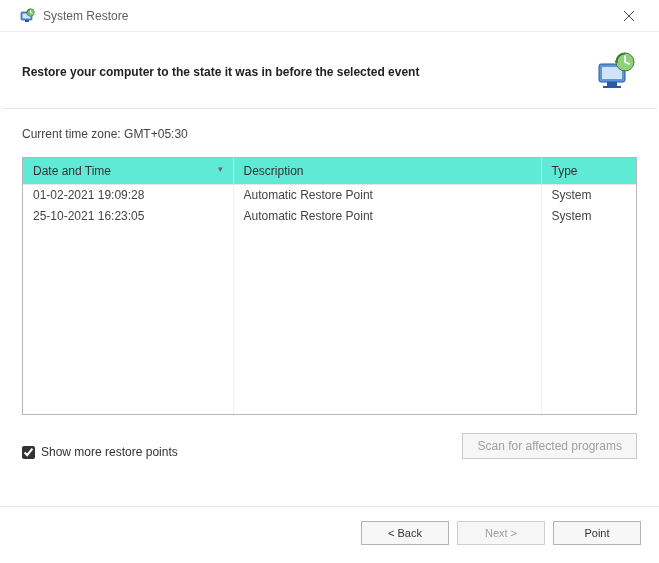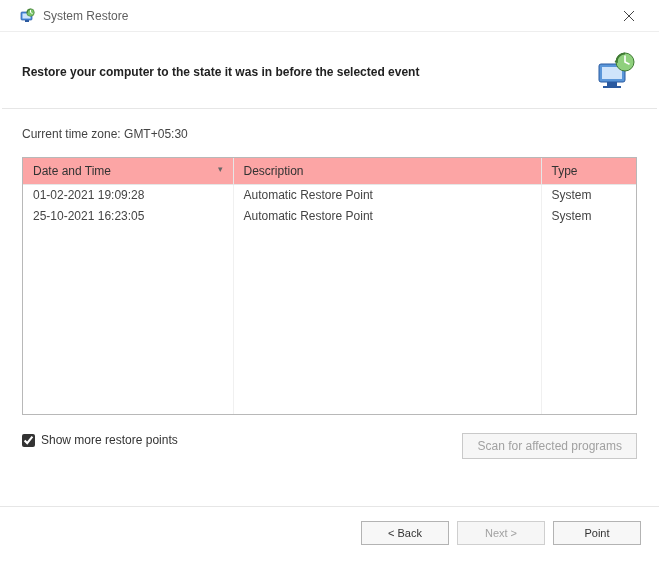--- a/index.html
+++ b/index.html
@@ -63,21 +63,21 @@
     }
     table.rp col.c1 { width: 210px; }
     table.rp col.c2 { width: auto; }
     table.rp col.c3 { width: 95px; }
     table.rp thead th {
       text-align: left;
       font-weight: normal;
       font-size: 12px;
       color: #333;
       padding: 6px 10px 6px 10px;
-      background: #fca5a5;
+      background: #5eead4;
       border-bottom: 1px solid #e6e6e6;
       border-right: 1px solid #e6e6e6;
       position: relative;
       user-select: none;
       cursor: pointer;
     }
     table.rp thead th:last-child { border-right: none; }
     .sort-ind {
       position: absolute; right: 10px; top: 6px; color: #666; font-size: 9px;
     }
@@ -88,21 +88,21 @@
       border-right: 1px solid #f0f0f0;
       white-space: nowrap;
       overflow: hidden;
       text-overflow: ellipsis;
     }
     table.rp tbody td:last-child { border-right: none; }
     table.rp tbody tr { height: 21px; cursor: pointer; }
     table.rp tbody tr.empty td { color: transparent; }
 
     .bottom-options {
-      display: flex; align-items: flex-start; margin-top: 18px; gap: 10px;
+      display: flex; align-items: flex-end; margin-top: 18px; gap: 10px;
     }
     .check-row { display: flex; align-items: center; gap: 6px; font-size: 12px; color: #333; flex: 1; cursor: pointer; }
     .check-row input { margin: 0; accent-color: #333; }
     .scan-btn {
       min-width: 170px; height: 26px;
       border: 1px solid #c9c9c9; background: #f6f6f6;
       color: #a1a1a1; font-size: 12px;
       display: inline-flex; align-items: center; justify-content: center;
       padding: 0 14px;
       cursor: default;

